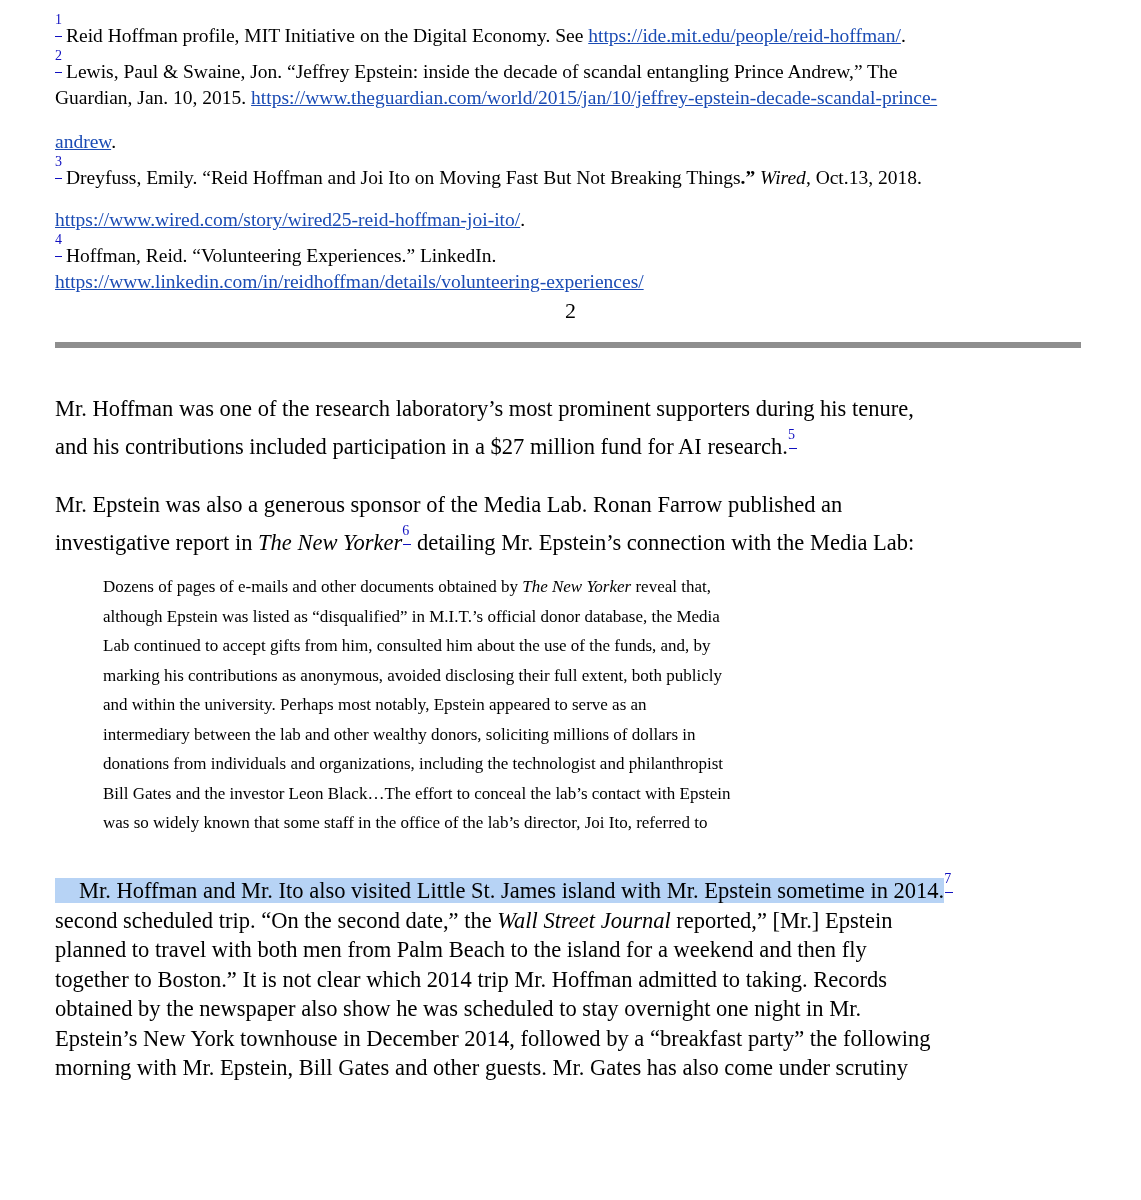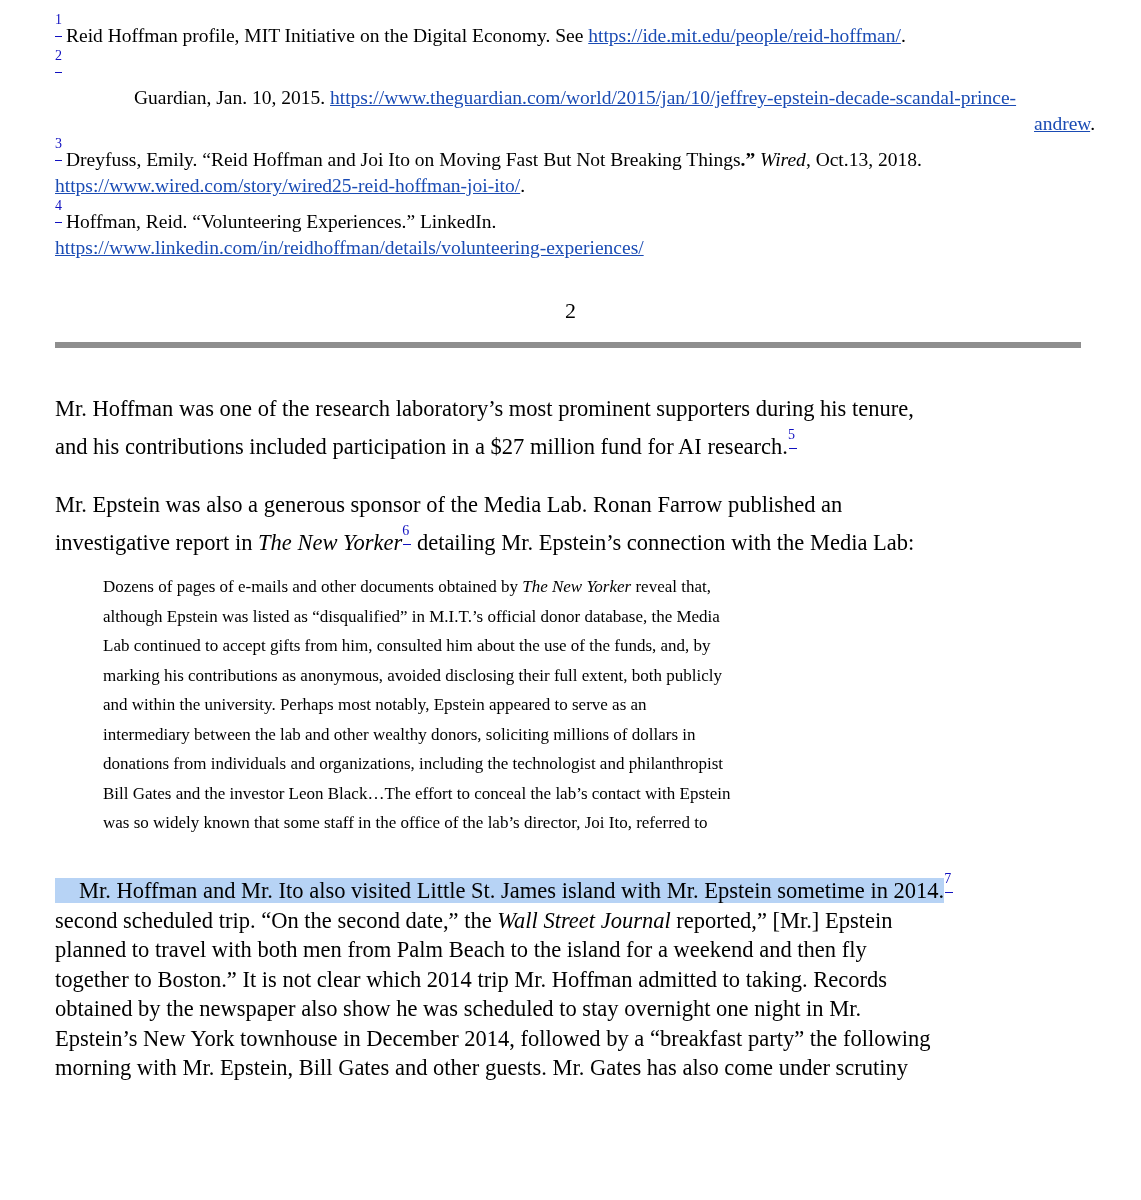--- a/index.html
+++ b/index.html
@@ -40,29 +40,29 @@
 
 <div class="footnotes">
 
   <div class="fn">
     <span class="fn-num">1</span>
     <span class="fn-line"><span class="fn-dash"></span><span>Reid Hoffman profile, MIT Initiative on the Digital Economy. See </span><a href="#">https://ide.mit.edu/people/reid-hoffman/</a><span>.</span></span>
   </div>
 
   <div class="fn" style="margin-top:2px;">
     <span class="fn-num">2</span>
-    <span class="fn-line"><span class="fn-dash"></span></span>
-    <span class="fn-line" style="margin-top:2px;text-align:center;"><span>Guardian, Jan. 10, 2015. </span><a href="#">https://www.theguardian.com/world/2015/jan/10/jeffrey-epstein-decade-scandal-prince-</a></span>
-    <span class="fn-line" style="margin-top:2px;text-align:right;"><a href="#">andrew</a><span>.</span></span>
+    <span class="fn-line"><span class="fn-dash"></span><span>Lewis, Paul &amp; Swaine, Jon. “Jeffrey Epstein: inside the decade of scandal entangling Prince Andrew,” The</span></span>
+    <span class="fn-line" style="margin-top:2px;"><span>Guardian, Jan. 10, 2015. </span><a href="#">https://www.theguardian.com/world/2015/jan/10/jeffrey-epstein-decade-scandal-prince-</a></span>
+    <span class="fn-line" style="margin-top:20px;"><a href="#">andrew</a><span>.</span></span>
   </div>
 
   <div class="fn" style="margin-top:2px;">
     <span class="fn-num">3</span>
     <span class="fn-line"><span class="fn-dash"></span><span>Dreyfuss, Emily. “Reid Hoffman and Joi Ito on Moving Fast But Not Breaking Things</span><b>.”</b> <i>Wired</i><span>, Oct.13, 2018.</span></span>
-    <span class="fn-line" style="margin-top:2px;"><a href="#">https://www.wired.com/story/wired25-reid-hoffman-joi-ito/</a><span>.</span></span>
+    <span class="fn-line" style="margin-top:18px;"><a href="#">https://www.wired.com/story/wired25-reid-hoffman-joi-ito/</a><span>.</span></span>
   </div>
 
   <div class="fn" style="margin-top:2px;">
     <span class="fn-num">4</span>
     <span class="fn-line"><span class="fn-dash"></span><span>Hoffman, Reid. “Volunteering Experiences.” LinkedIn.</span></span>
     <span class="fn-line" style="margin-top:2px;"><a href="#">https://www.linkedin.com/in/reidhoffman/details/volunteering-experiences/</a></span>
   </div>
 </div>
 
 <div class="page-number">2</div>

